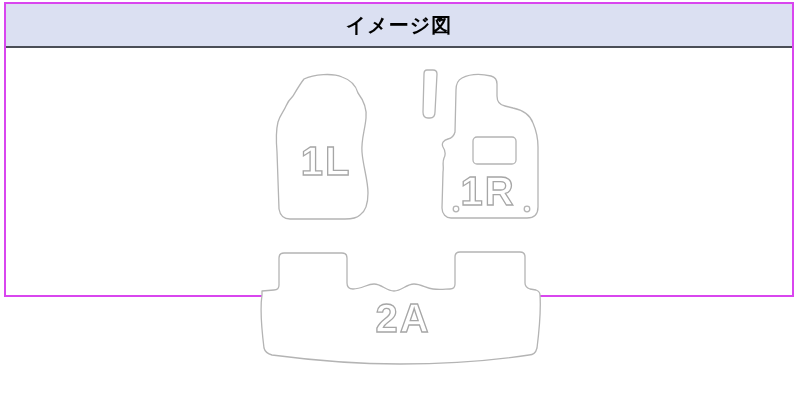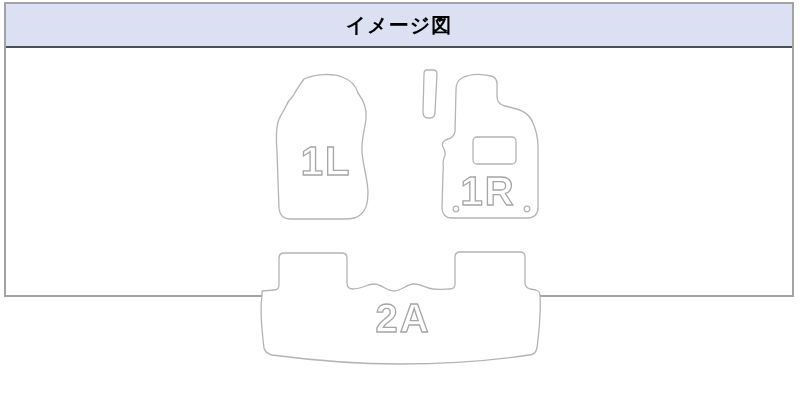--- a/index.html
+++ b/index.html
@@ -14,21 +14,21 @@
     height: 404px;
     background: #ffffff;
     overflow: hidden;
   }
   .frame {
     position: absolute;
     left: 4px;
     top: 2px;
     width: 790px;
     height: 295px;
-    border: 2px solid #a3a3a3;
+    border: 2px solid #d946ef;
     box-sizing: border-box;
     background: #ffffff;
   }
   .frame-header {
     height: 42px;
     background: #dbe0f2;
     border-bottom: 2px solid #4a4e57;
     display: flex;
     align-items: center;
     justify-content: center;

